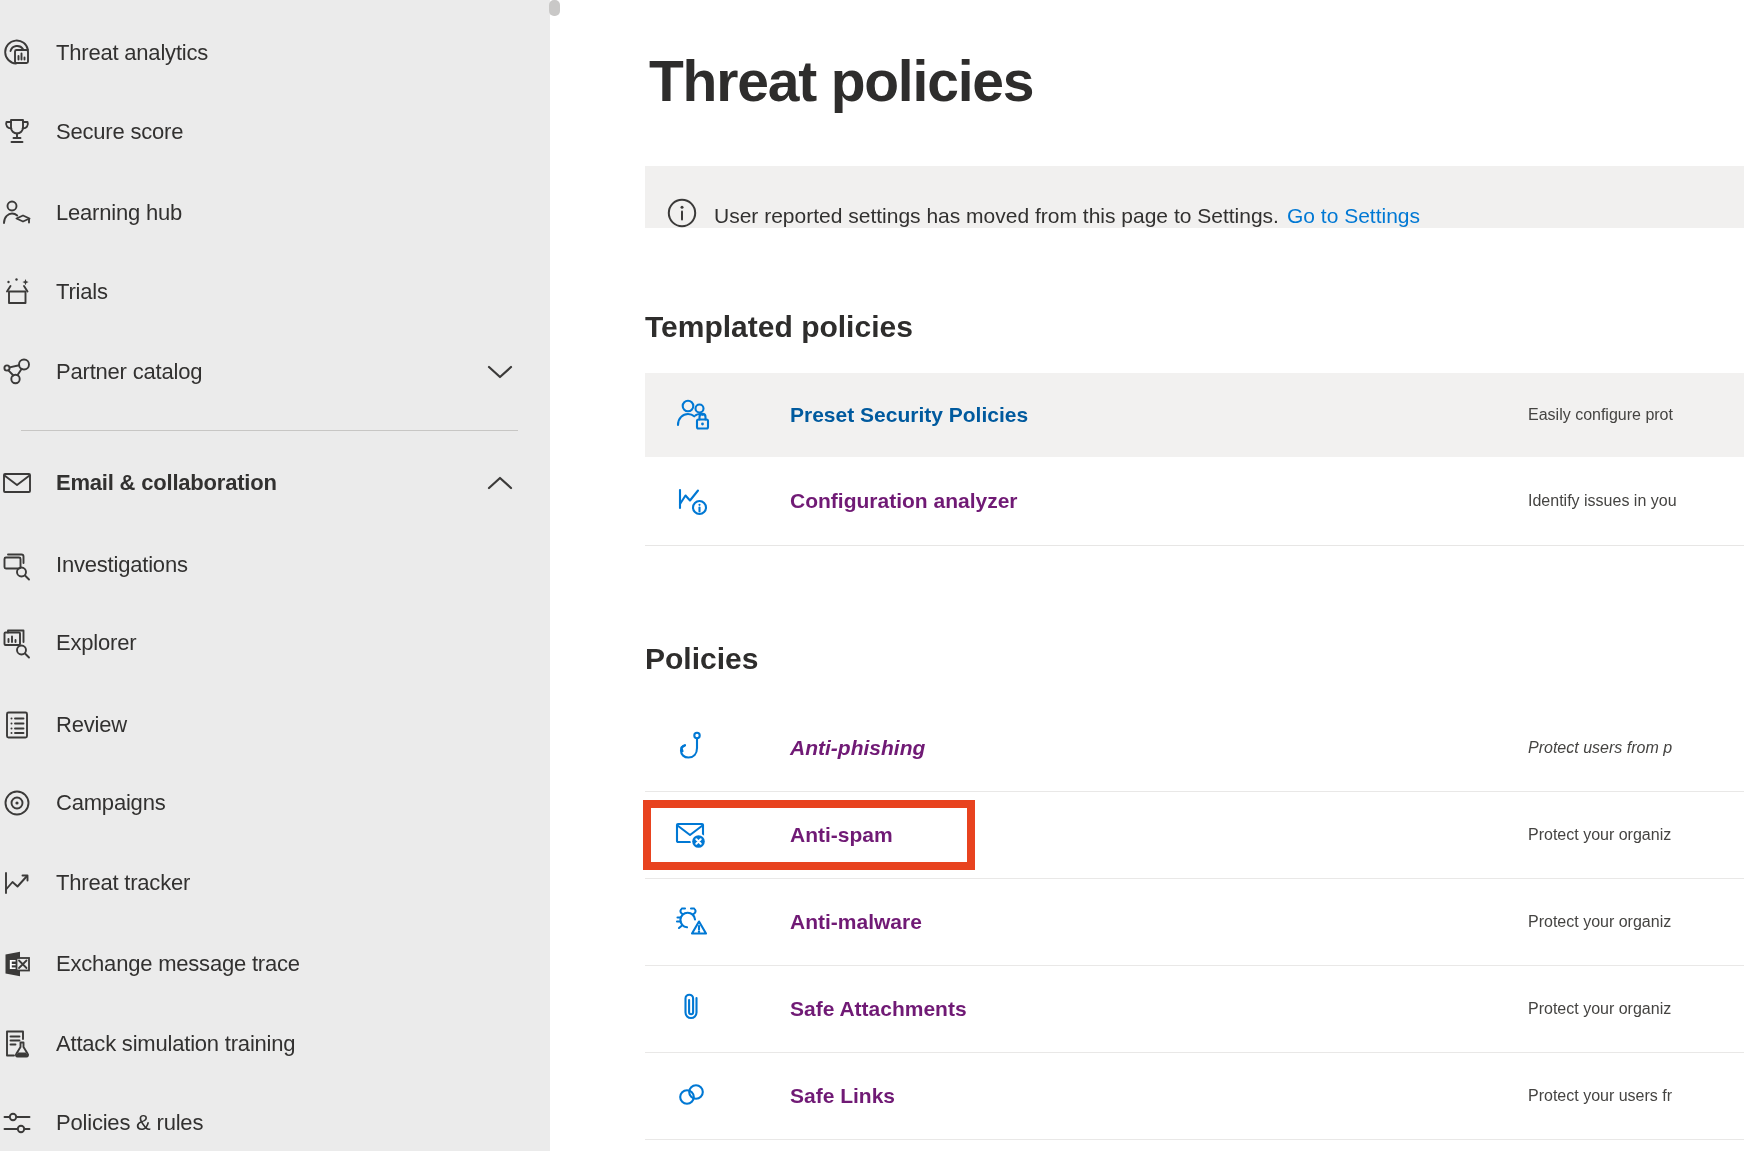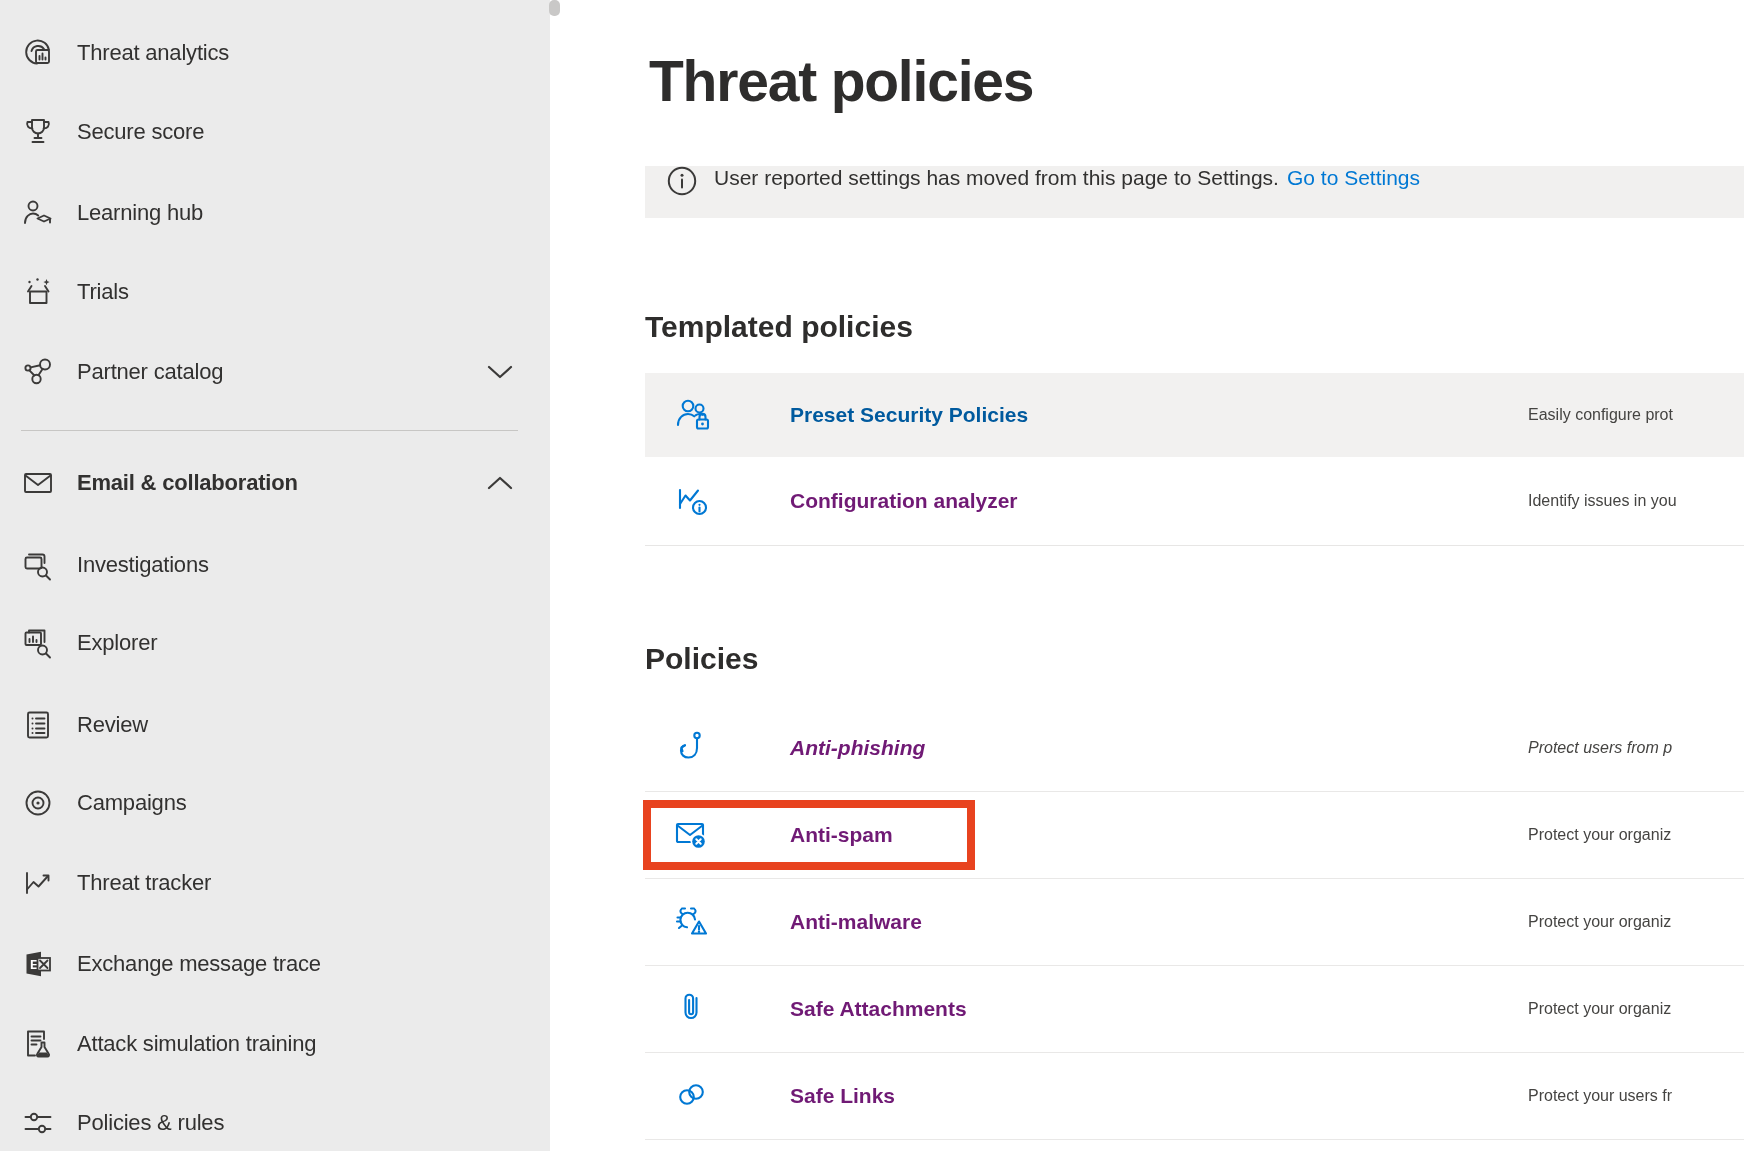--- a/index.html
+++ b/index.html
@@ -1,33 +1,33 @@
 <!DOCTYPE html>
 <html><head>
 <meta charset="utf-8">
 <style>
   html,body{margin:0;padding:0;background:#fff;}
   .app{position:relative;width:1744px;height:1151px;overflow:hidden;background:#ffffff;
        font-family:"Liberation Sans","DejaVu Sans",sans-serif;color:#323130;}
   
   .sidebar{position:absolute;left:0;top:0;width:550px;height:1151px;background:#ebebeb;}
   .side-item{position:absolute;left:0;width:550px;height:80px;display:flex;align-items:center;
-             padding-left:21px;box-sizing:border-box;cursor:pointer;}
+             box-sizing:border-box;cursor:pointer;}
   .si-icon{width:34px;height:34px;flex:none;margin-right:22px;}
   .si-icon svg{display:block;}
   .si-label{font-size:22px;letter-spacing:-0.2px;color:#323130;white-space:nowrap;}
   .side-item.bold .si-label{font-weight:700;}
   .si-chevron{position:absolute;left:487px;top:50%;margin-top:-8px;width:26px;height:16px;}
   .side-divider{position:absolute;left:21px;top:430px;width:497px;height:1px;background:#c7c6c4;}
   .scroll-thumb{position:absolute;left:549px;top:0;width:11px;height:16px;background:#c9c8c7;border-radius:5px;}
   
   .page-title{position:absolute;left:645px;top:44px;font-size:57px;font-weight:700;
               letter-spacing:-1.2px;color:#2e2d2c;margin:4px;}
-  .banner{position:absolute;left:645px;top:166px;width:1099px;height:52px;background:#f1f0ef;
-          display:flex;align-items:flex-start;box-sizing:border-box;padding-left:22px;}
+  .banner{position:absolute;left:645px;top:166px;width:1099px;height:62px;background:#f1f0ef;
+          display:flex;align-items:flex-end;box-sizing:border-box;padding-left:22px;}
   .banner-icon{width:30px;height:30px;flex:none;margin-right:17px;}
   .banner-text{font-size:21px;color:#323130;white-space:nowrap;}
   .banner-link{font-size:21px;color:#0078d4;text-decoration:none;margin-left:8px;white-space:nowrap;cursor:pointer;}
   .section-heading{position:absolute;left:645px;font-size:30px;font-weight:700;color:#2e2d2c;margin:0;white-space:nowrap;}
   .heading-templated{top:310px;}
   .heading-policies{top:642px;}
   .policy-row{position:absolute;left:645px;width:1099px;display:flex;align-items:center;
               box-sizing:border-box;padding-left:28px;cursor:pointer;background:#fff;}
   .policy-row.highlight{background:#f2f1f0;}
   .policy-row.bordered{border-bottom:1px solid #e9e8e7;}

